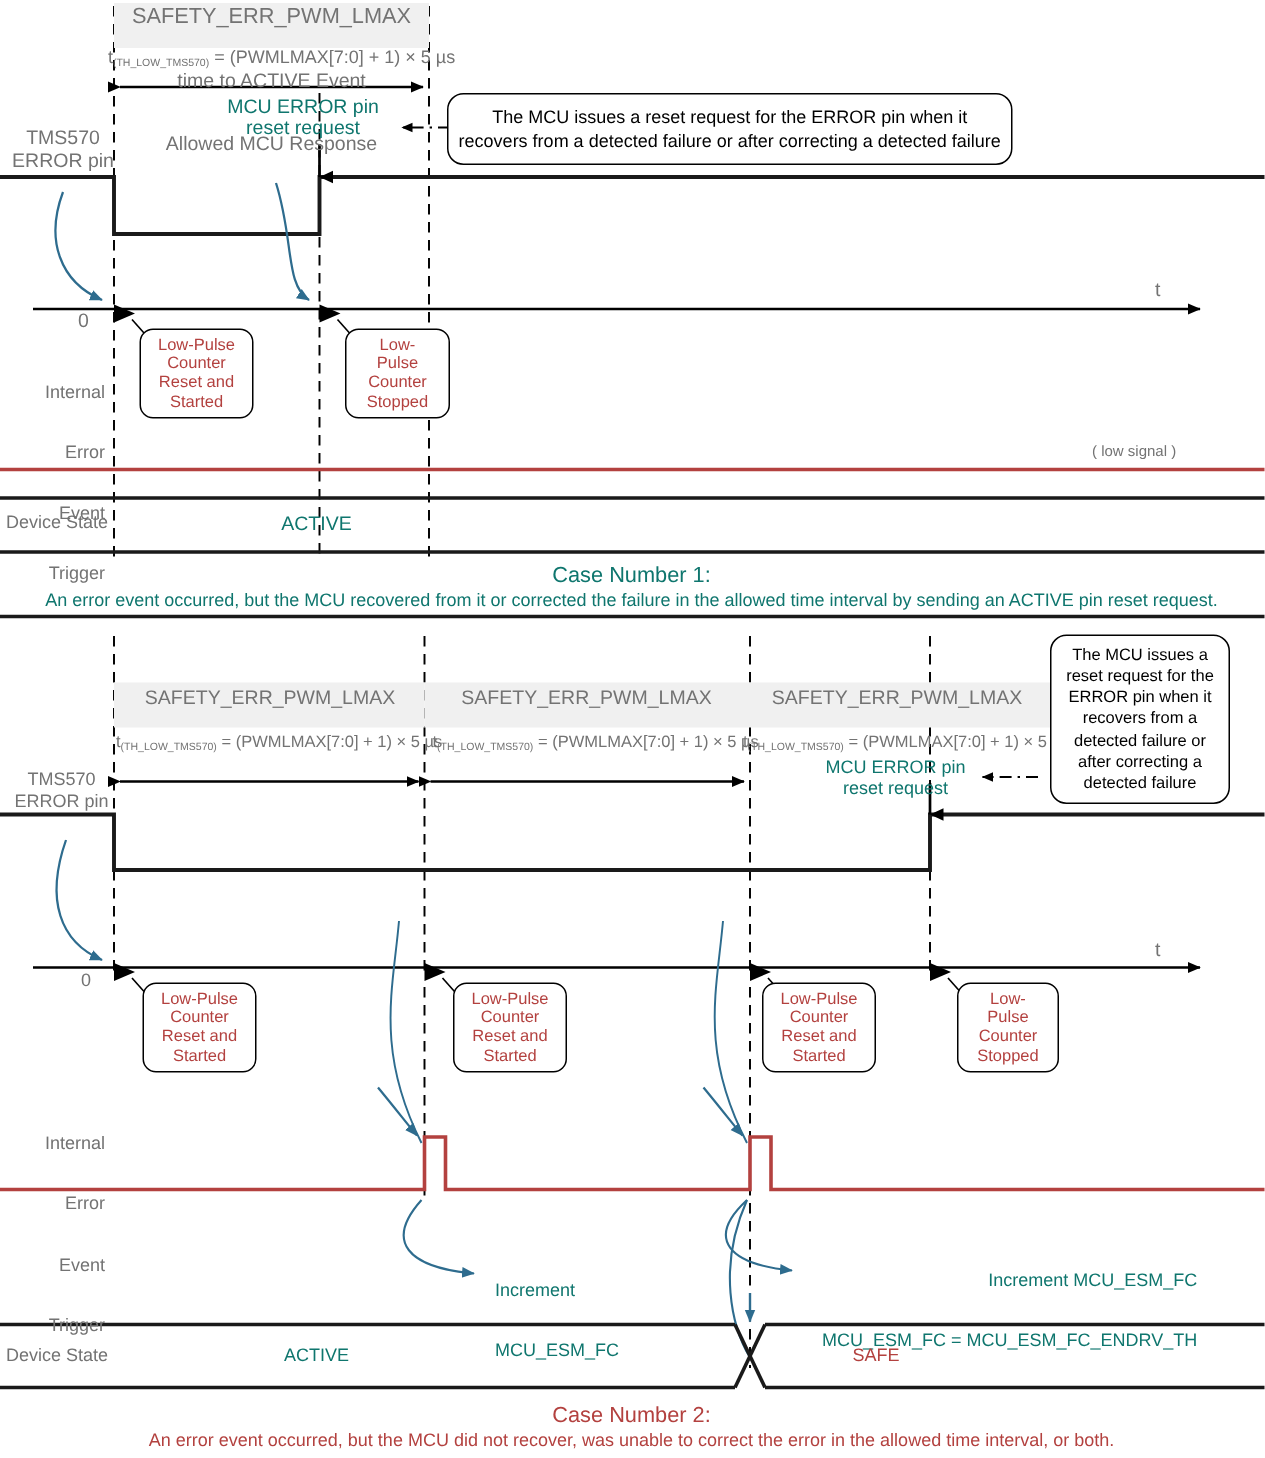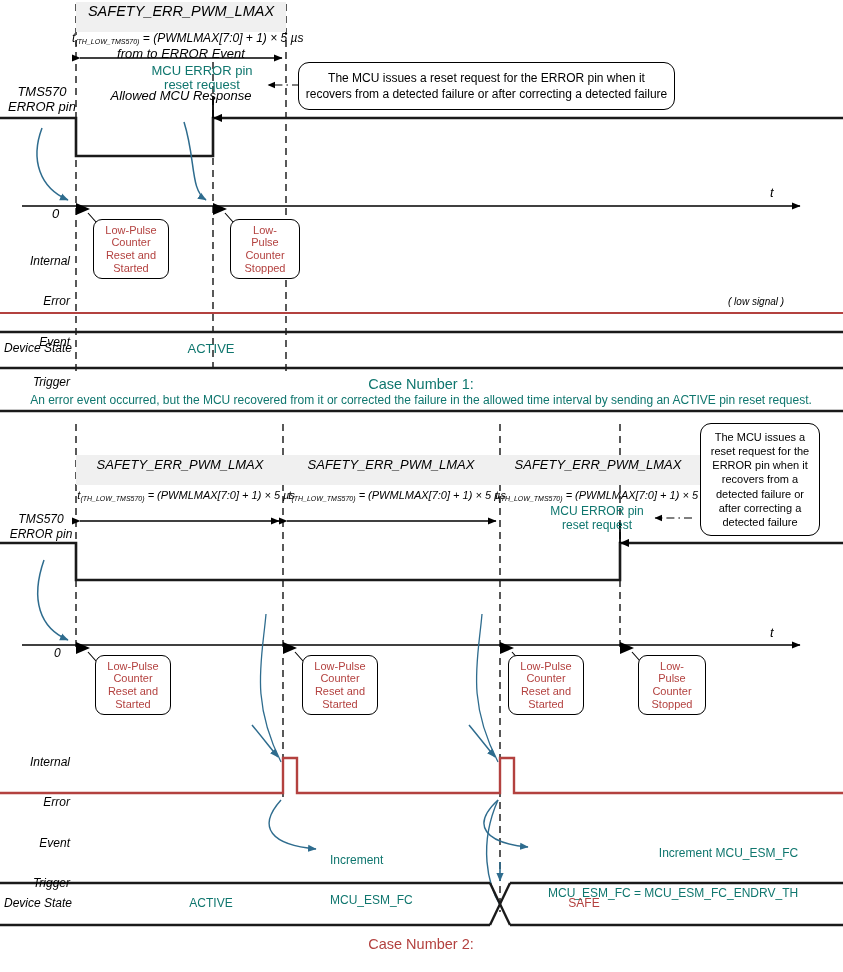--- a/index.html
+++ b/index.html
@@ -5,21 +5,21 @@
   html,body{margin:0;padding:0;background:#fff;}
   body{width:843px;height:972px;position:relative;
        font-family:"Liberation Sans","DejaVu Sans",sans-serif;
        color:#000;overflow:hidden;}
   .stage{position:absolute;left:0;top:0;width:843px;height:972px;}
   svg.layer{position:absolute;left:0;top:0;width:843px;height:972px;overflow:visible;}
   .tx{position:absolute;white-space:pre;line-height:1.12;}
   .ctr{text-align:center;transform:translateX(-50%);}
   .blue{color:#0f766e;}
   .red{color:#b3413f;}
-  .blk{color:#000000;font-style:italic;}
+  .blk{color:#737373;}
   .f13{font-size:13px;}
   .f12{font-size:12px;}
   .f11{font-size:11px;}
   .f10{font-size:10px;}
   .f145{font-size:14.5px;}
   .sub{font-size:7px;vertical-align:baseline;position:relative;top:1.5px;}
   .hdrbox{position:absolute;background:#f0f0f0;}
   .callout{position:absolute;border:1.3px solid #000;border-radius:11px;
            background:#fff;box-sizing:border-box;display:flex;
            align-items:center;justify-content:center;text-align:center;}
@@ -172,21 +172,21 @@
     </g>
   </svg>
 
   <div class="hdrbox" style="left:76px;top:2px;width:210px;height:30px;"></div>
   <div class="tx ctr f145 blk" style="left:181px;top:3px;">SAFETY_ERR_PWM_LMAX</div>
   <div class="tx ctr f12 blk" style="left:181px;top:19px;">
     <span>t</span><span class="sub">(TH_LOW_TMS570)</span><span> = (PWMLMAX[7:0] + 1) × 5 µs</span>
   </div>
 
   <div class="tx ctr f13 blk" style="left:181px;top:44px;margin-top:45px;">Allowed MCU Response</div>
-  <div class="tx ctr f13 blk" style="left:181px;top:47px;">from to ERROR Event</div>
+  <div class="tx ctr f13 blk" style="left:181px;top:47px;">time to ACTIVE Event</div>
 
   <div class="tx ctr f13 blue" style="left:202px;top:64px;">MCU ERROR pin</div>
   <div class="tx ctr f13 blue" style="left:202px;top:78px;">reset request</div>
 
   <div class="callout" style="left:298px;top:62px;width:377px;height:48px;">
     <div class="f12" style="line-height:1.35;">
       <div>The MCU issues a reset request for the ERROR pin when it</div>
       <div>recovers from a detected failure or after correcting a detected failure</div>
     </div>
   </div>
@@ -297,14 +297,15 @@
   <div class="tx f12 blue" style="left:540px;top:820px;text-align:right;">
     <div>Increment MCU_ESM_FC</div>
     <div style="padding-left:8px;">MCU_ESM_FC = MCU_ESM_FC_ENDRV_TH</div>
   </div>
 
   <div class="tx f12 blk" style="left:4px;top:897px;">Device State</div>
   <div class="tx ctr f12 blue" style="left:211px;top:897px;">ACTIVE</div>
   <div class="tx ctr f12 red" style="left:584px;top:897px;">SAFE</div>
 
   <div class="tx ctr f145 red" style="left:421px;top:936px;">Case Number 2:</div>
+  <div class="tx ctr f12 red" style="left:421px;top:954px;">An error event occurred, but the MCU did not recover, was unable to correct the error in the allowed time interval, or both.</div>
 
 </div>
 
 </body></html>

